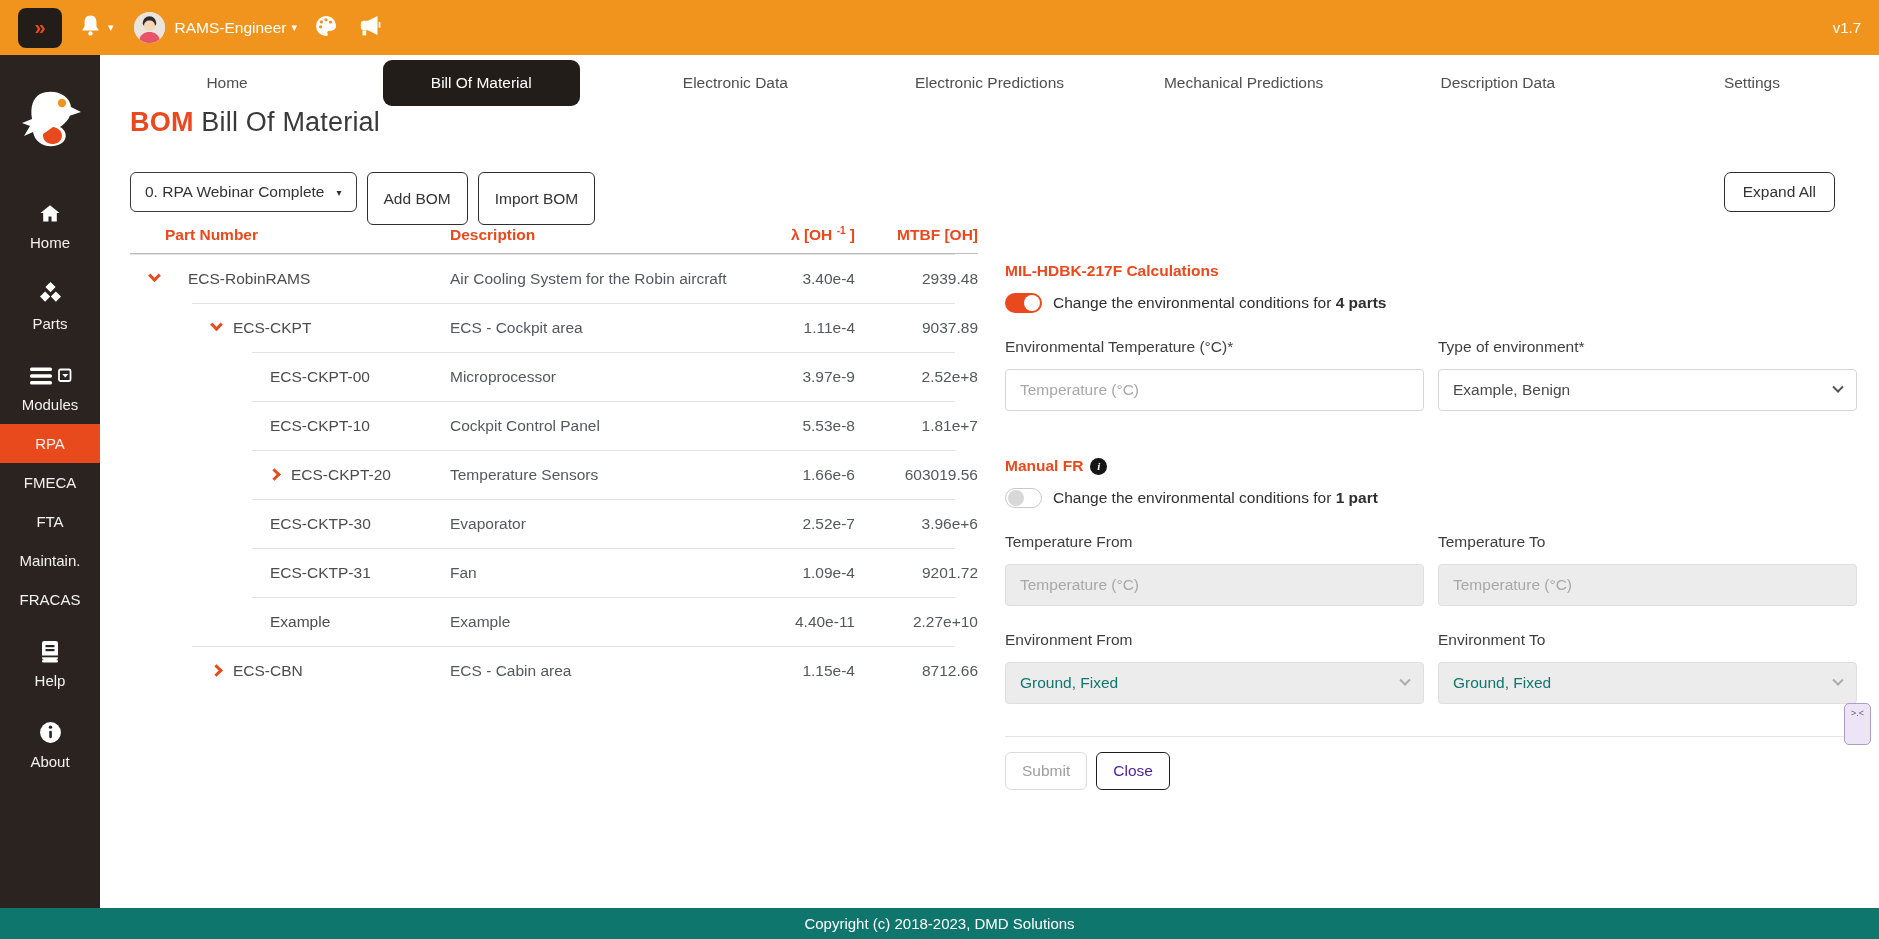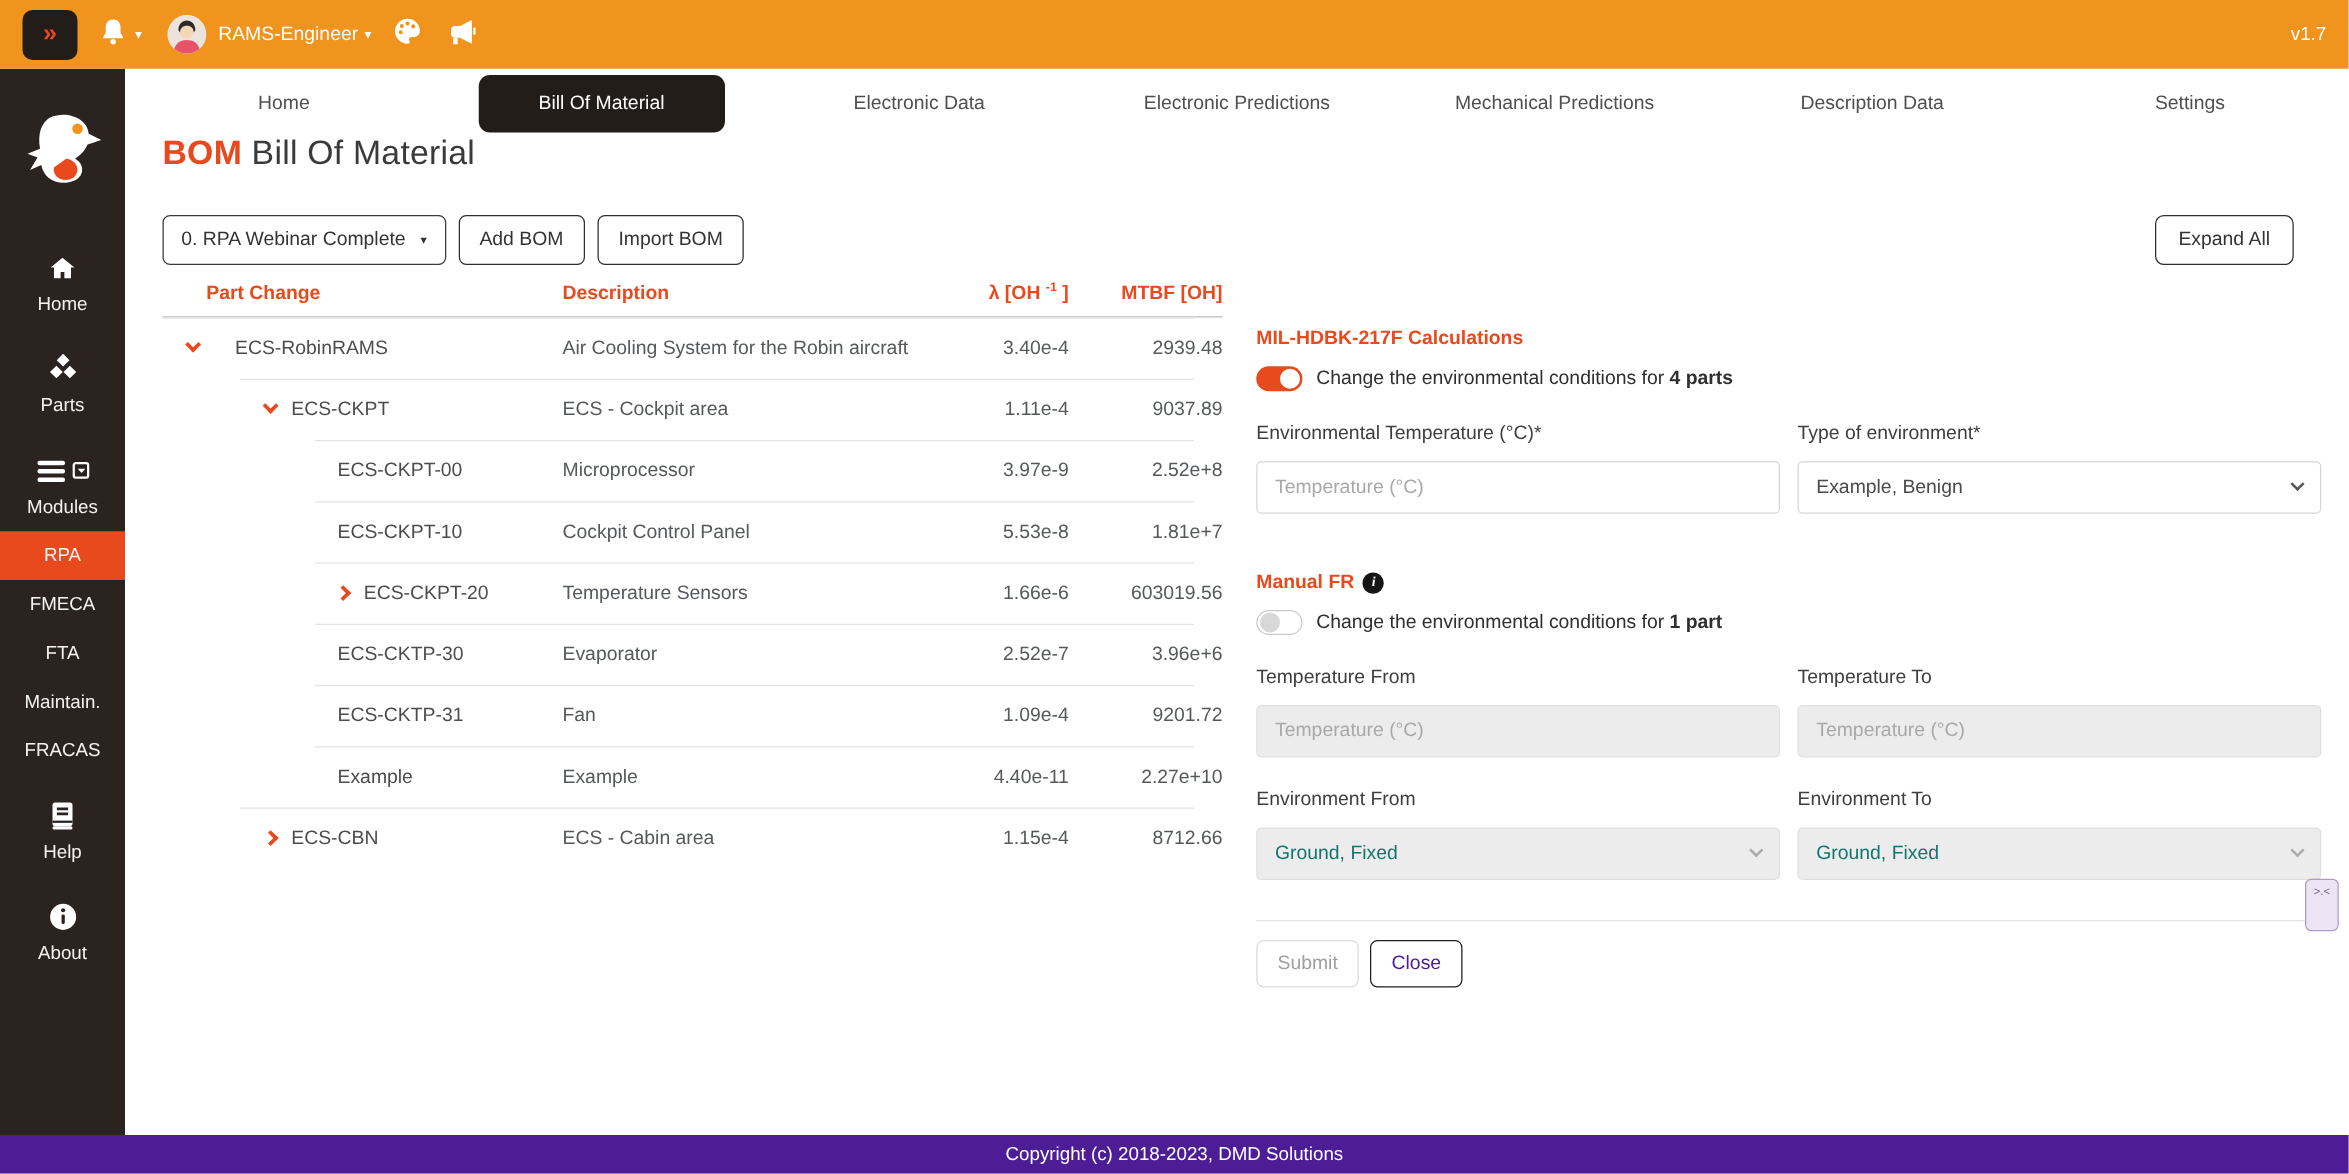--- a/index.html
+++ b/index.html
@@ -34,21 +34,21 @@
   .tab { flex:1; display:flex; justify-content:center; cursor:pointer; }
   .tab-label { color:#4F4F4F; font-size:15.5px; padding:14px 10px; }
   .tab.active .tab-label { background:#231D1A; color:#fff; border-radius:9px; padding:14px 48px; }
 
   .page-title { position:absolute; left:30px; top:52px; font-size:27px; font-weight:500; color:#3A3A3A; letter-spacing:.2px; }
   .page-title .abbr { color:#E8491D; font-weight:700; }
 
   .toolbar { position:absolute; left:30px; top:117px; display:flex; gap:10px; }
   .bom-select { height:40px; border:1px solid #3A3A3A; border-radius:6px; background:#fff; display:flex; align-items:center; gap:12px; padding:0 14px; font-size:15.5px; color:#333; cursor:pointer; }
   .caret-dark { font-size:10px; color:#333; }
-  .tb-btn { height:40px; border:1px solid #2E2E2E; border-radius:6px; background:#fff; padding:0 16px; font-size:15.5px; color:#333; cursor:pointer; font-family:inherit; }
+  .tb-btn { height:53px; border:1px solid #2E2E2E; border-radius:6px; background:#fff; padding:0 16px; font-size:15.5px; color:#333; cursor:pointer; font-family:inherit; }
   .expand-all { position:absolute; right:44px; top:117px; height:40px; border:1px solid #2E2E2E; border-radius:7px; background:#fff; padding:0 18px; font-size:15.5px; color:#333; cursor:pointer; font-family:inherit; }
 
   
   .bom-table { position:absolute; left:30px; top:163px; width:848px; font-size:15.5px; color:#55585C; }
   .t-header { display:flex; align-items:flex-end; height:36px; padding-bottom:9px; font-weight:700; color:#E8491D; border-bottom:1px solid #BDBDBD; }
   .t-header sup { font-size:10px; font-weight:700; }
   .c-part { width:320px; white-space:nowrap; display:flex; align-items:center; }
   .c-desc { width:330px; white-space:nowrap; }
   .c-lambda { width:75px; text-align:right; white-space:nowrap; }
   .c-mtbf { width:123px; text-align:right; white-space:nowrap; }
@@ -83,21 +83,21 @@
   .fake-select.disabled .sel-chev { border-color:#ABABAB; }
   .panel-divider { height:1px; background:#E4E4E4; margin-top:32px; }
   .panel-buttons { display:flex; gap:9px; margin-top:15px; }
   .btn { height:38px; padding:0 16px; border-radius:6px; background:#fff; font-size:15.5px; font-family:inherit; }
   .btn-submit { color:#9E9E9E; border:1px solid #DCDCDC; }
   .btn-close { color:#4c1d95; border:1.5px solid #1E1E1E; cursor:pointer; }
 
   .overlay-badge { position:absolute; right:8px; top:648px; width:27px; height:42px; background:#EDE4F5; border:1px solid #AC9CC6; border-radius:5px; display:flex; align-items:flex-start; justify-content:center; padding-top:4px; font-size:9px; color:#6B5E7E; cursor:pointer; }
 
   
-  .footer { position:absolute; bottom:0; left:0; width:100%; height:31px; background:#4c1d95; color:#fff; display:flex; align-items:center; justify-content:center; font-size:15px; z-index:6; }
+  .footer { position:absolute; bottom:0; left:0; width:100%; height:31px; background:#0f766e; color:#fff; display:flex; align-items:center; justify-content:center; font-size:15px; z-index:6; }
 </style>
 </head>
 <body>
 
 <header class="topbar">
   <button class="collapse-btn">
       <span>»</span>
     </button>
   <div class="bell-wrap">
     <span>
@@ -268,21 +268,21 @@
       <span>0. RPA Webinar Complete</span>
       <span class="caret-dark">▾</span>
     </div>
     <button class="tb-btn">Add BOM</button>
     <button class="tb-btn">Import BOM</button>
   </div>
   <button class="expand-all">Expand All</button>
 
   <div class="bom-table">
     <div class="t-header">
-      <div class="c-part">Part Change</div>
+      <div class="c-part">Part Number</div>
       <div class="c-desc">Description</div>
       <div class="c-lambda"><span>λ [OH </span><sup>-1</sup><span> ]</span></div>
       <div class="c-mtbf">MTBF [OH]</div>
     </div>
     <div class="t-body">
         <div class="t-row">
     <span class="line" style="left: 0px;"></span>
     <div class="c-part" style="padding-left: 20px; gap: 17px;">
             <span class="chev chev-down"></span>
             <span class="part-text">ECS-RobinRAMS</span>

